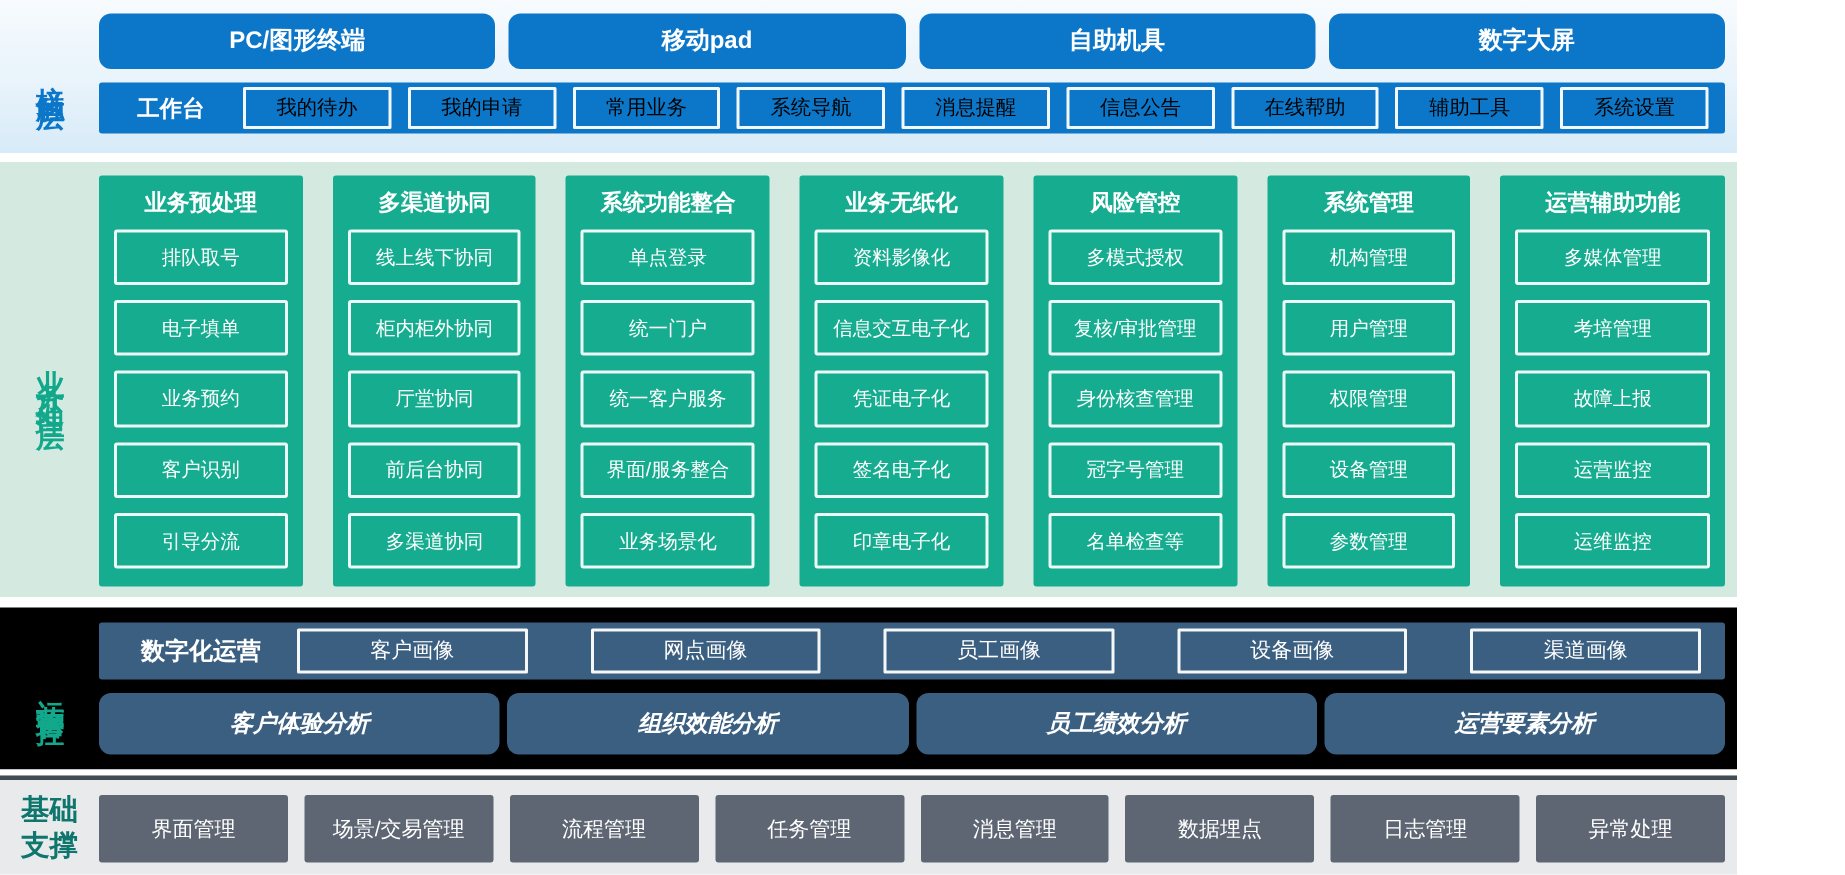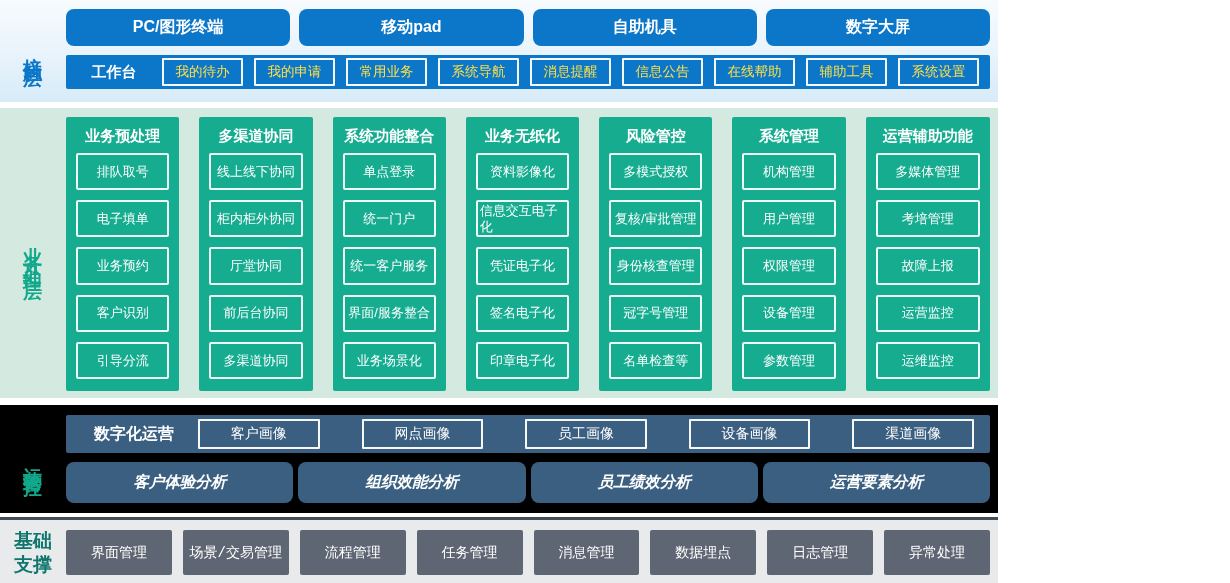--- a/index.html
+++ b/index.html
@@ -1,20 +1,20 @@
 <!DOCTYPE html>
 <html><head>
 <meta charset="utf-8">
 <style>
   html,body{margin:0;padding:0;}
   body{
     width:1230px;height:583px;overflow:hidden;background:#ffffff;
     font-family:"Liberation Sans","DejaVu Sans",sans-serif;
   }
-  .page{width:998px;height:583px;display:flex;flex-direction:column;}
+  .page{width:1158px;height:583px;display:flex;flex-direction:column;}
   .gap{background:#ffffff;flex:0 0 auto;}
 
   
   .layer{display:flex;flex-direction:row;box-sizing:border-box;}
   .side-label{
     flex:0 0 66px;display:flex;align-items:center;justify-content:center;
     font-weight:bold;box-sizing:border-box;
   }
   .v-text{
     writing-mode:vertical-rl;text-orientation:upright;
@@ -36,21 +36,21 @@
   .workbench-bar{
     margin-top:9px;height:34px;background:#0c77c9;border-radius:2px;
     display:flex;align-items:center;
   }
   .workbench-label{
     flex:0 0 96px;color:#ffffff;font-weight:bold;font-size:15px;text-align:center;
   }
   .workbench-items{flex:1;display:flex;gap:11px;margin-right:11px;}
   .workbench-item{
     flex:1;height:24px;border:2px solid rgba(255,255,255,0.95);border-radius:1px;
-    color:#fde047;font-size:13.5px;display:flex;align-items:center;justify-content:center;
+    color:#000000;font-size:13.5px;display:flex;align-items:center;justify-content:center;
   }
 
   
   .business{
     height:290px;flex:0 0 290px;background:#d4eae1;
   }
   .business .side-label{color:#12a88c;}
   .business .v-text{letter-spacing:9px;font-size:19px;}
   .biz-columns{flex:1;display:flex;gap:20px;padding:9px 8px 7px 0;box-sizing:border-box;}
   .biz-col{
@@ -98,21 +98,21 @@
   
   .base{
     height:68px;flex:0 0 68px;background:#e8eaec;
     border-top:3px solid #454d54;align-items:center;
   }
   .base .side-label{flex:0 0 66px;color:#0f766e;align-items:center;}
   .base-label-text{
     width:40px;font-size:19px;font-weight:bold;line-height:1.25;
     word-break:break-all;text-align:center;
   }
-  .base-items{flex:1;display:flex;gap:11px;margin-right:8px;height:45px;font-family:Liberation Mono, monospace;}
+  .base-items{flex:1;display:flex;gap:11px;margin-right:8px;height:45px;}
   .base-item{
     flex:1;background:#5d6672;border-radius:2px;color:#ffffff;font-size:14px;
     display:flex;align-items:center;justify-content:center;
   }
 </style>
 </head>
 <body>
 
 <div class="page">
 

